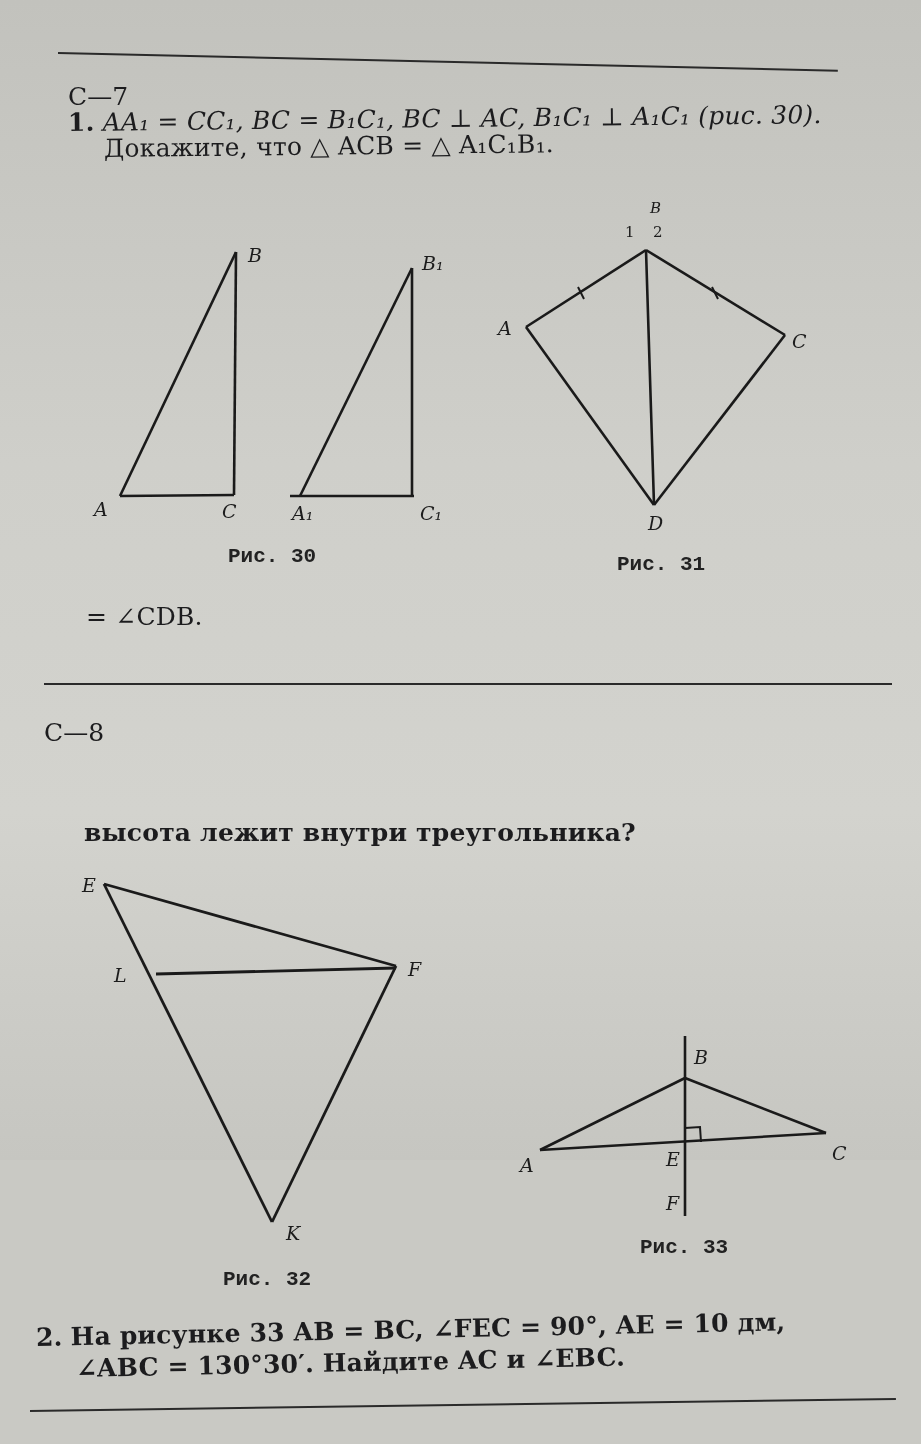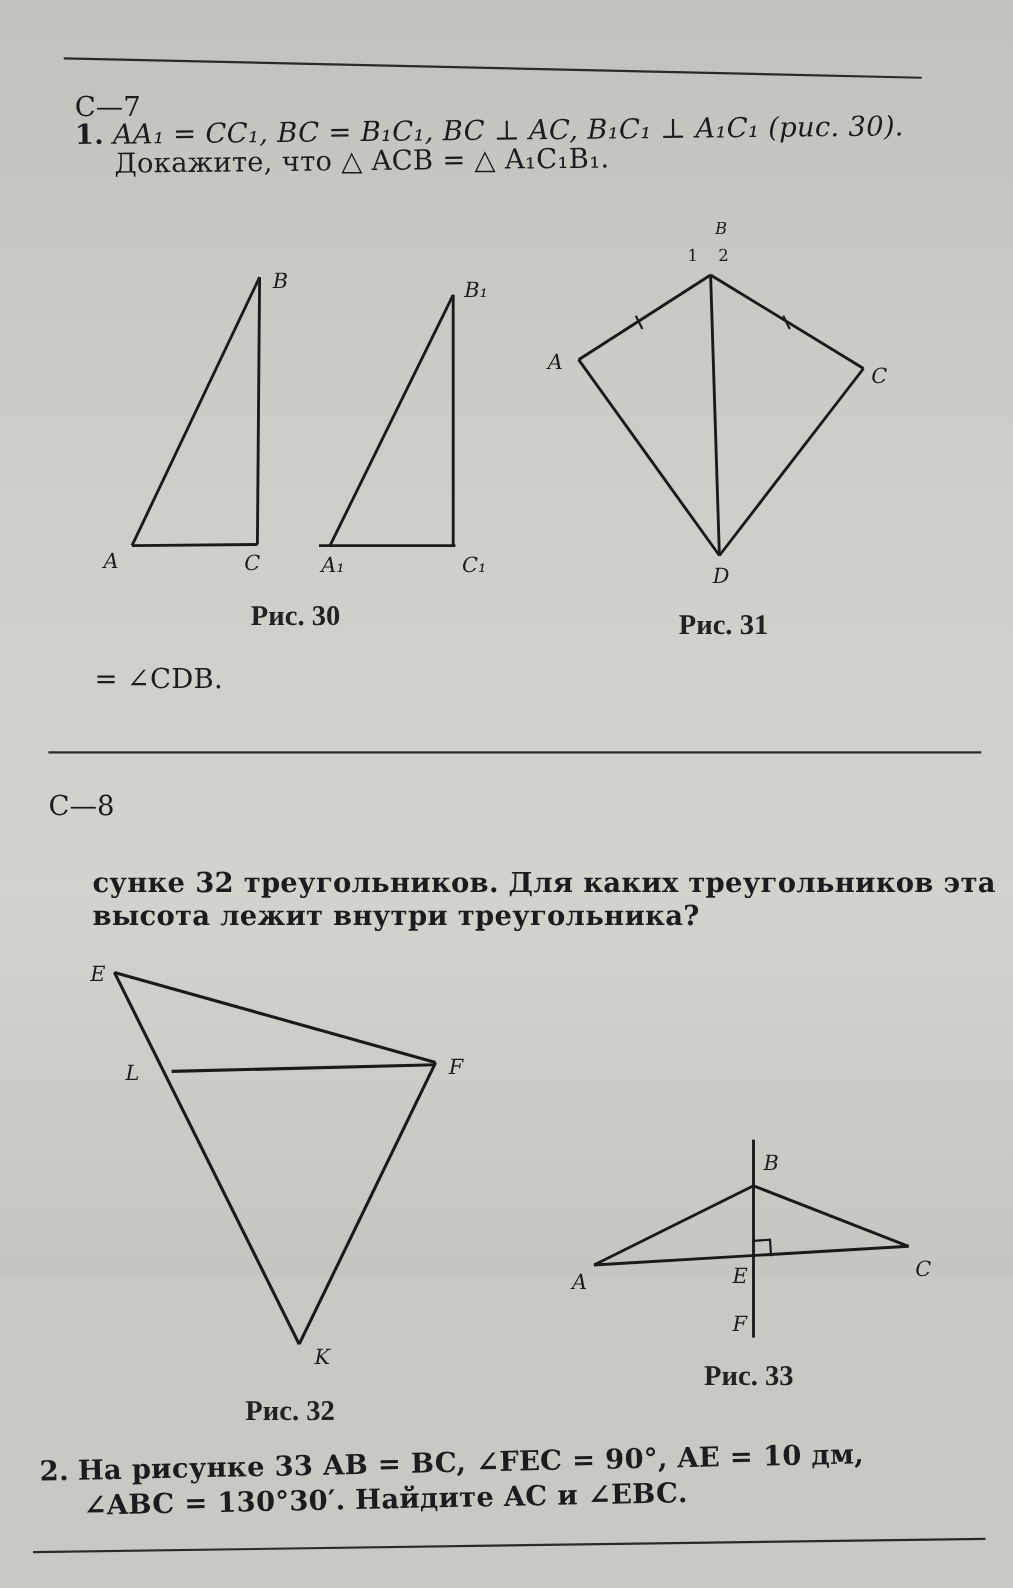--- a/index.html
+++ b/index.html
@@ -11,21 +11,21 @@
     position:relative;
   }
   .page {
     position:absolute; left:0; top:0; width:921px; height:1160px;
     background: linear-gradient(180deg, #c2c2bd 0%, #cfcfca 40%, #d3d3ce 70%, #c6c6c1 100%);
   }
   .rule { position:absolute; height:2px; background:#2a2a2a; }
   .heading { position:absolute; font-size:25px; }
   .task { position:absolute; font-size:25px; line-height:30px; letter-spacing:0.2px; }
   .task b, .task .n { font-weight:bold; }
-  .cap { position:absolute; font-size:26px; font-family:Liberation Serif, serif; font-weight:bold; color:#222; }
+  .cap { position:absolute; font-size:21px; font-family:Liberation Mono, monospace; font-weight:bold; color:#222; }
   svg { position:absolute; overflow:visible; }
   .lbl { font-family:"DejaVu Serif", serif; font-style:italic; font-size:19px; fill:#1c1c1c; }
   .lbls { font-family:"DejaVu Serif", serif; font-size:15px; fill:#1c1c1c; }
   .pagenum { position:absolute; font-size:22px; font-weight:bold; font-family:"DejaVu Sans", sans-serif; }
   i { font-style:italic; }
 </style>
 </head>
 <body>
 
 <div class="page">
@@ -80,23 +80,20 @@
   <div class="cap" style="left:617px; top:553px;">Рис. 31</div>
 
   <div class="task" style="left:86px; top:602px;">
     <span>= ∠CDB.</span>
   </div>
 
   <div class="rule" style="left:44px; top:683px; width:848px;"></div>
 
   <div class="heading" style="left:44px; top:718px;">С—8</div>
 
-  <div class="task" style="left:84px; top:788px;">
-    <b>сунке 32 треугольников. Для каких треугольников эта</b>
-  </div>
   <div class="task" style="left:84px; top:818px;">
     <b>высота лежит внутри треугольника?</b>
   </div>
 
   <svg width="400" height="400" style="left:70px; top:870px;">
     <g stroke="#1a1a1a" stroke-width="2.8" fill="none">
       <line x1="34" y1="14" x2="326" y2="96"></line>
       <line x1="34" y1="14" x2="202" y2="352"></line>
       <line x1="326" y1="96" x2="202" y2="352"></line>
       <line x1="86" y1="104" x2="326" y2="98"></line>

